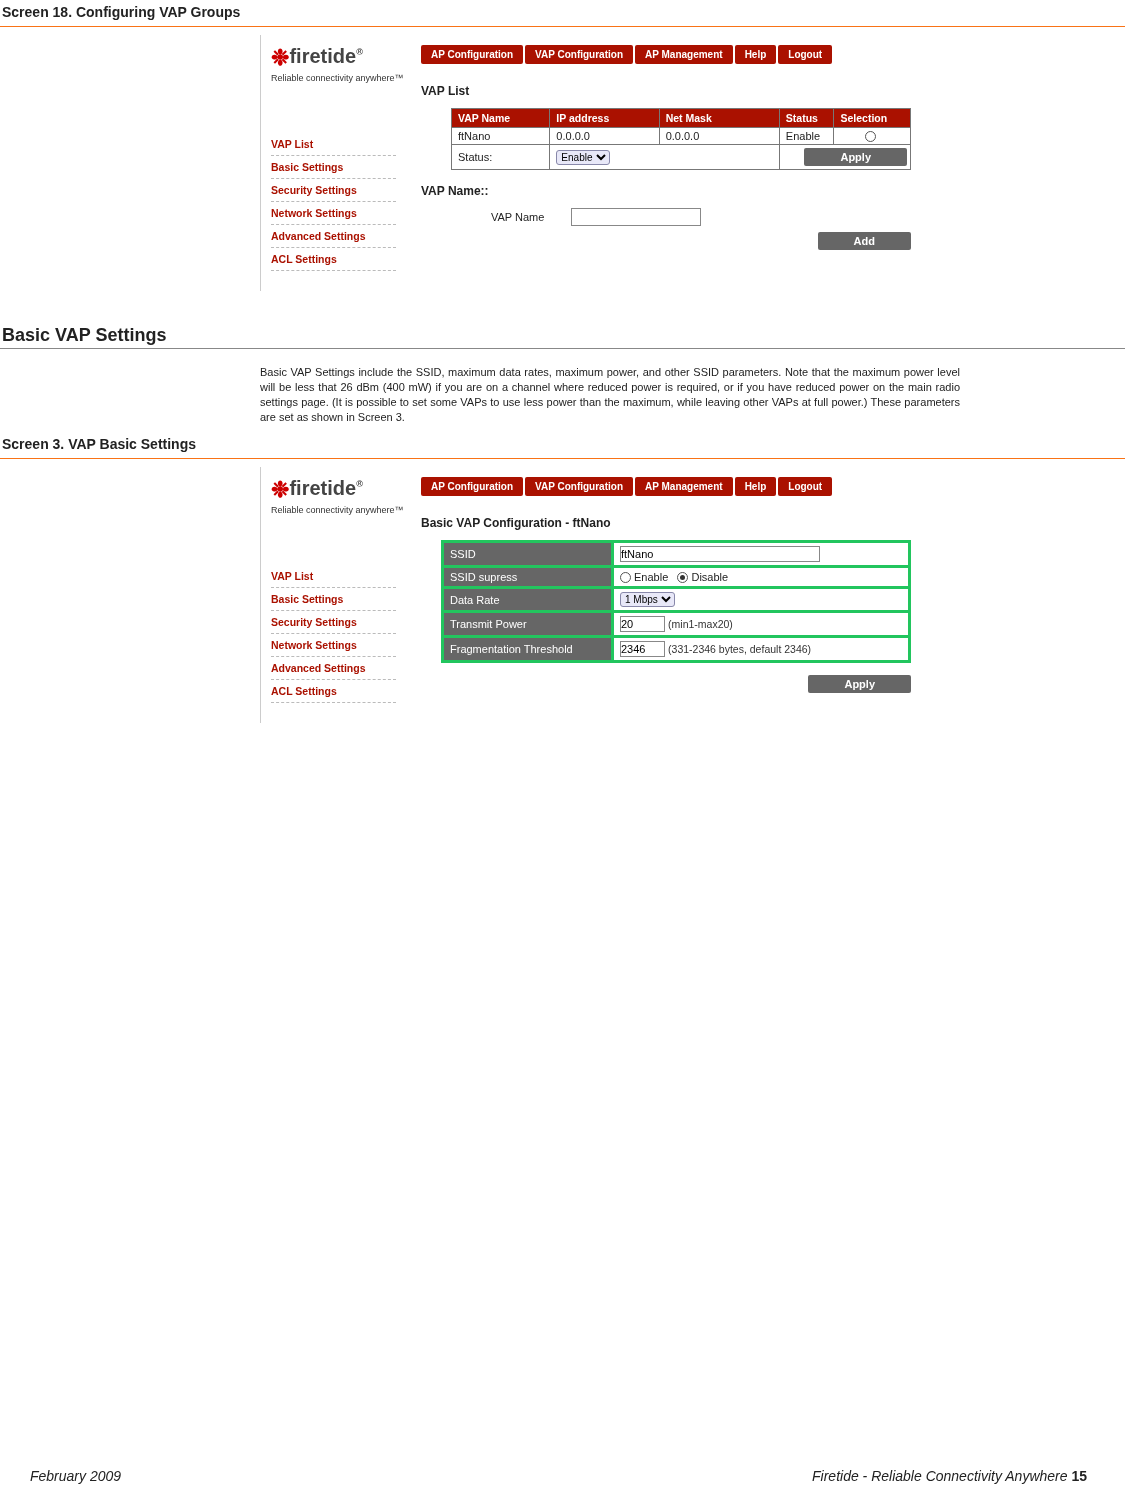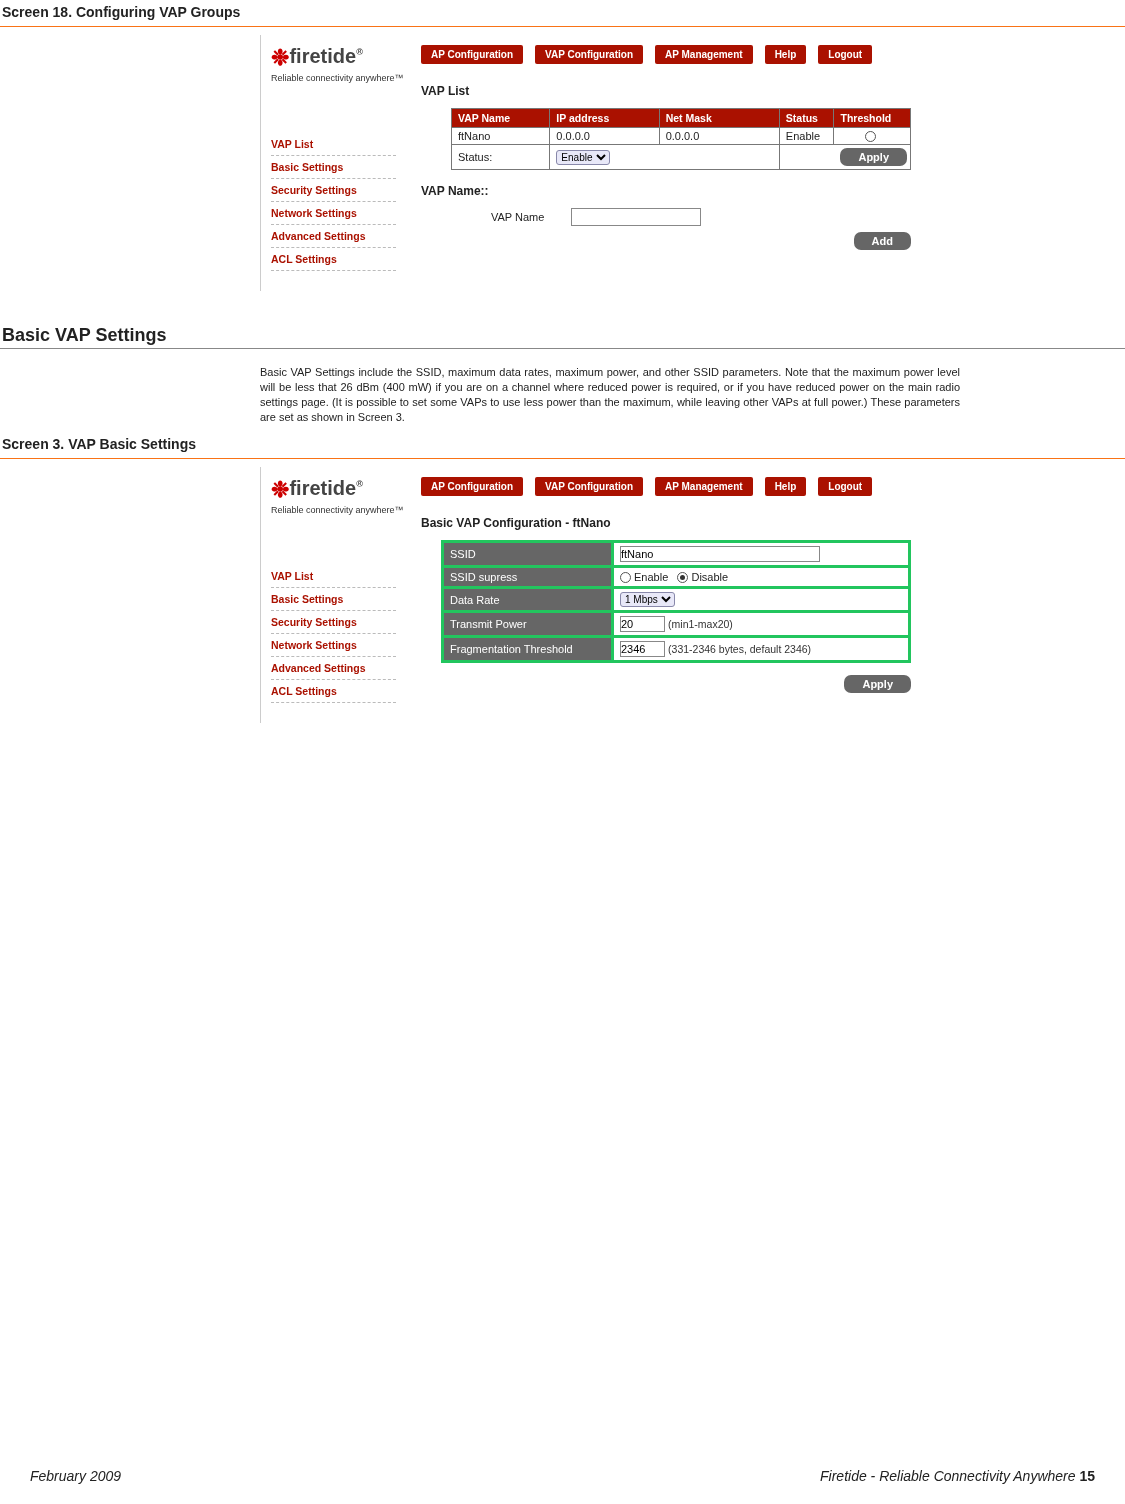--- a/index.html
+++ b/index.html
@@ -7,41 +7,41 @@
   .caption { font-family: Verdana, sans-serif; font-weight: bold; font-size: 14px; padding: 4px 0 6px 2px; border-bottom: 1px solid #f97316; margin-bottom: 8px; }
   .section-heading { font-family: Verdana, sans-serif; font-weight: bold; font-size: 18px; padding: 4px 0 2px 2px; border-bottom: 1px solid #888; margin: 30px 0 10px 0; }
   .screenshot { width: 700px; margin-left: 260px; border-left: 1px solid #ccc; padding: 10px 0 20px 10px; font-size: 11px; }
   .logo { color: #444; font-size: 20px; font-weight: bold; margin-bottom: 2px; }
   .logo-flame { color: #c00; font-size: 22px; vertical-align: -2px; }
   .tagline { font-size: 9px; color: #333; margin-bottom: 10px; }
   .layout { display: flex; }
   .sidecol { width: 125px; padding-top: 40px; }
   .sidecol a { display:block; color: #a10; font-size: 10.5px; font-weight: bold; text-decoration: none; padding: 5px 0; border-bottom: 1px dashed #bbb; }
   .main { flex: 1; padding-left: 15px; }
-  .tabs { display: flex; gap: 12px; margin-bottom: 20px; }
+  .tabs { display: flex; gap: 2px; margin-bottom: 20px; }
   .tab { background: #a10; color: #fff; font-size: 10px; font-weight: bold; padding: 4px 10px; border-radius: 2px; }
   .panel-title { font-weight: bold; font-size: 12px; margin-bottom: 10px; }
   table.data { border-collapse: collapse; width: 460px; }
   table.data th { background: #a10; color: #fff; font-size: 10.5px; text-align: left; padding: 3px 6px; border: 1px solid #777; }
   table.data td { border: 1px solid #777; padding: 2px 6px; font-size: 11px; background: #fff; }
   .status-row td { }
   select.mini { font-size: 10px; background: #e8e8f8; border: 1px solid #88a; border-radius: 3px; }
-  .btn { background: #666; color: #fff; font-weight: bold; font-size: 11px; border: none; padding: 3px 18px; border-radius: 7px; }
+  .btn { background: #666; color: #fff; font-weight: bold; font-size: 11px; border: none; padding: 3px 36px; border-radius: 2px; }
   .formrow { display:flex; align-items:center; margin: 6px 0; }
   .formrow label { width: 80px; font-size: 11px; }
   .formrow input[type=text] { border: 1px solid #888; height: 18px; width: 130px; }
   .radiobtn { width:11px;height:11px;display:inline-block;border:1px solid #555;border-radius:50%;vertical-align:-2px;margin-right:3px;background:#fff;position:relative; }
   .radiobtn.sel::after{content:'';position:absolute;inset:2px;border-radius:50%;background:#333;}
   table.form { border-collapse: collapse; width: 470px; }
   table.form td { border: 3px solid #22c55e; padding: 3px 6px; font-size: 11px; background: #fff; }
   table.form td.lbl { background:#666; color:#fff; width: 170px; }
   table.form input.num { width: 45px; border:1px solid #888; height:16px; font-size:11px; }
   .hint { font-size: 10.5px; color:#333; }
   .body-para { width: 700px; margin-left: 260px; font-size: 11px; line-height: 1.35; text-align: justify; margin-top: 16px; margin-bottom: 8px; }
-  .footer { position: absolute; bottom: 20px; left: 0; right: 0; display:flex; justify-content: space-between; padding: 0 30px; font-style: italic; font-size: 14px; }
+  .footer { position: absolute; bottom: 20px; left: 0; right: 8px; display:flex; justify-content: space-between; padding: 0 30px; font-style: italic; font-size: 14px; }
   .footer .right b { font-style: normal; }
 </style>
 </head>
 <body>
 
 <div class="caption">Screen 18. Configuring VAP Groups</div>
 
 <div class="screenshot">
   <div class="layout">
     <div style="width:135px;">
@@ -65,21 +65,21 @@
         <div class="tab">Logout</div>
       </div>
       <div class="panel-title">VAP List</div>
       <table class="data" style="margin-left:30px;">
         <tbody>
             <tr>
           <th style="width:90px;">VAP Name</th>
           <th style="width:100px;">IP address</th>
           <th style="width:110px;">Net Mask</th>
           <th style="width:50px;">Status</th>
-          <th style="width:70px;">Threshold</th>
+          <th style="width:70px;">Selection</th>
         </tr>
         <tr>
           <td>ftNano</td>
           <td>0.0.0.0</td>
           <td>0.0.0.0</td>
           <td>Enable</td>
           <td style="text-align:center;"><span class="radiobtn"></span></td>
         </tr>
         <tr class="status-row">
           <td>Status:</td>

